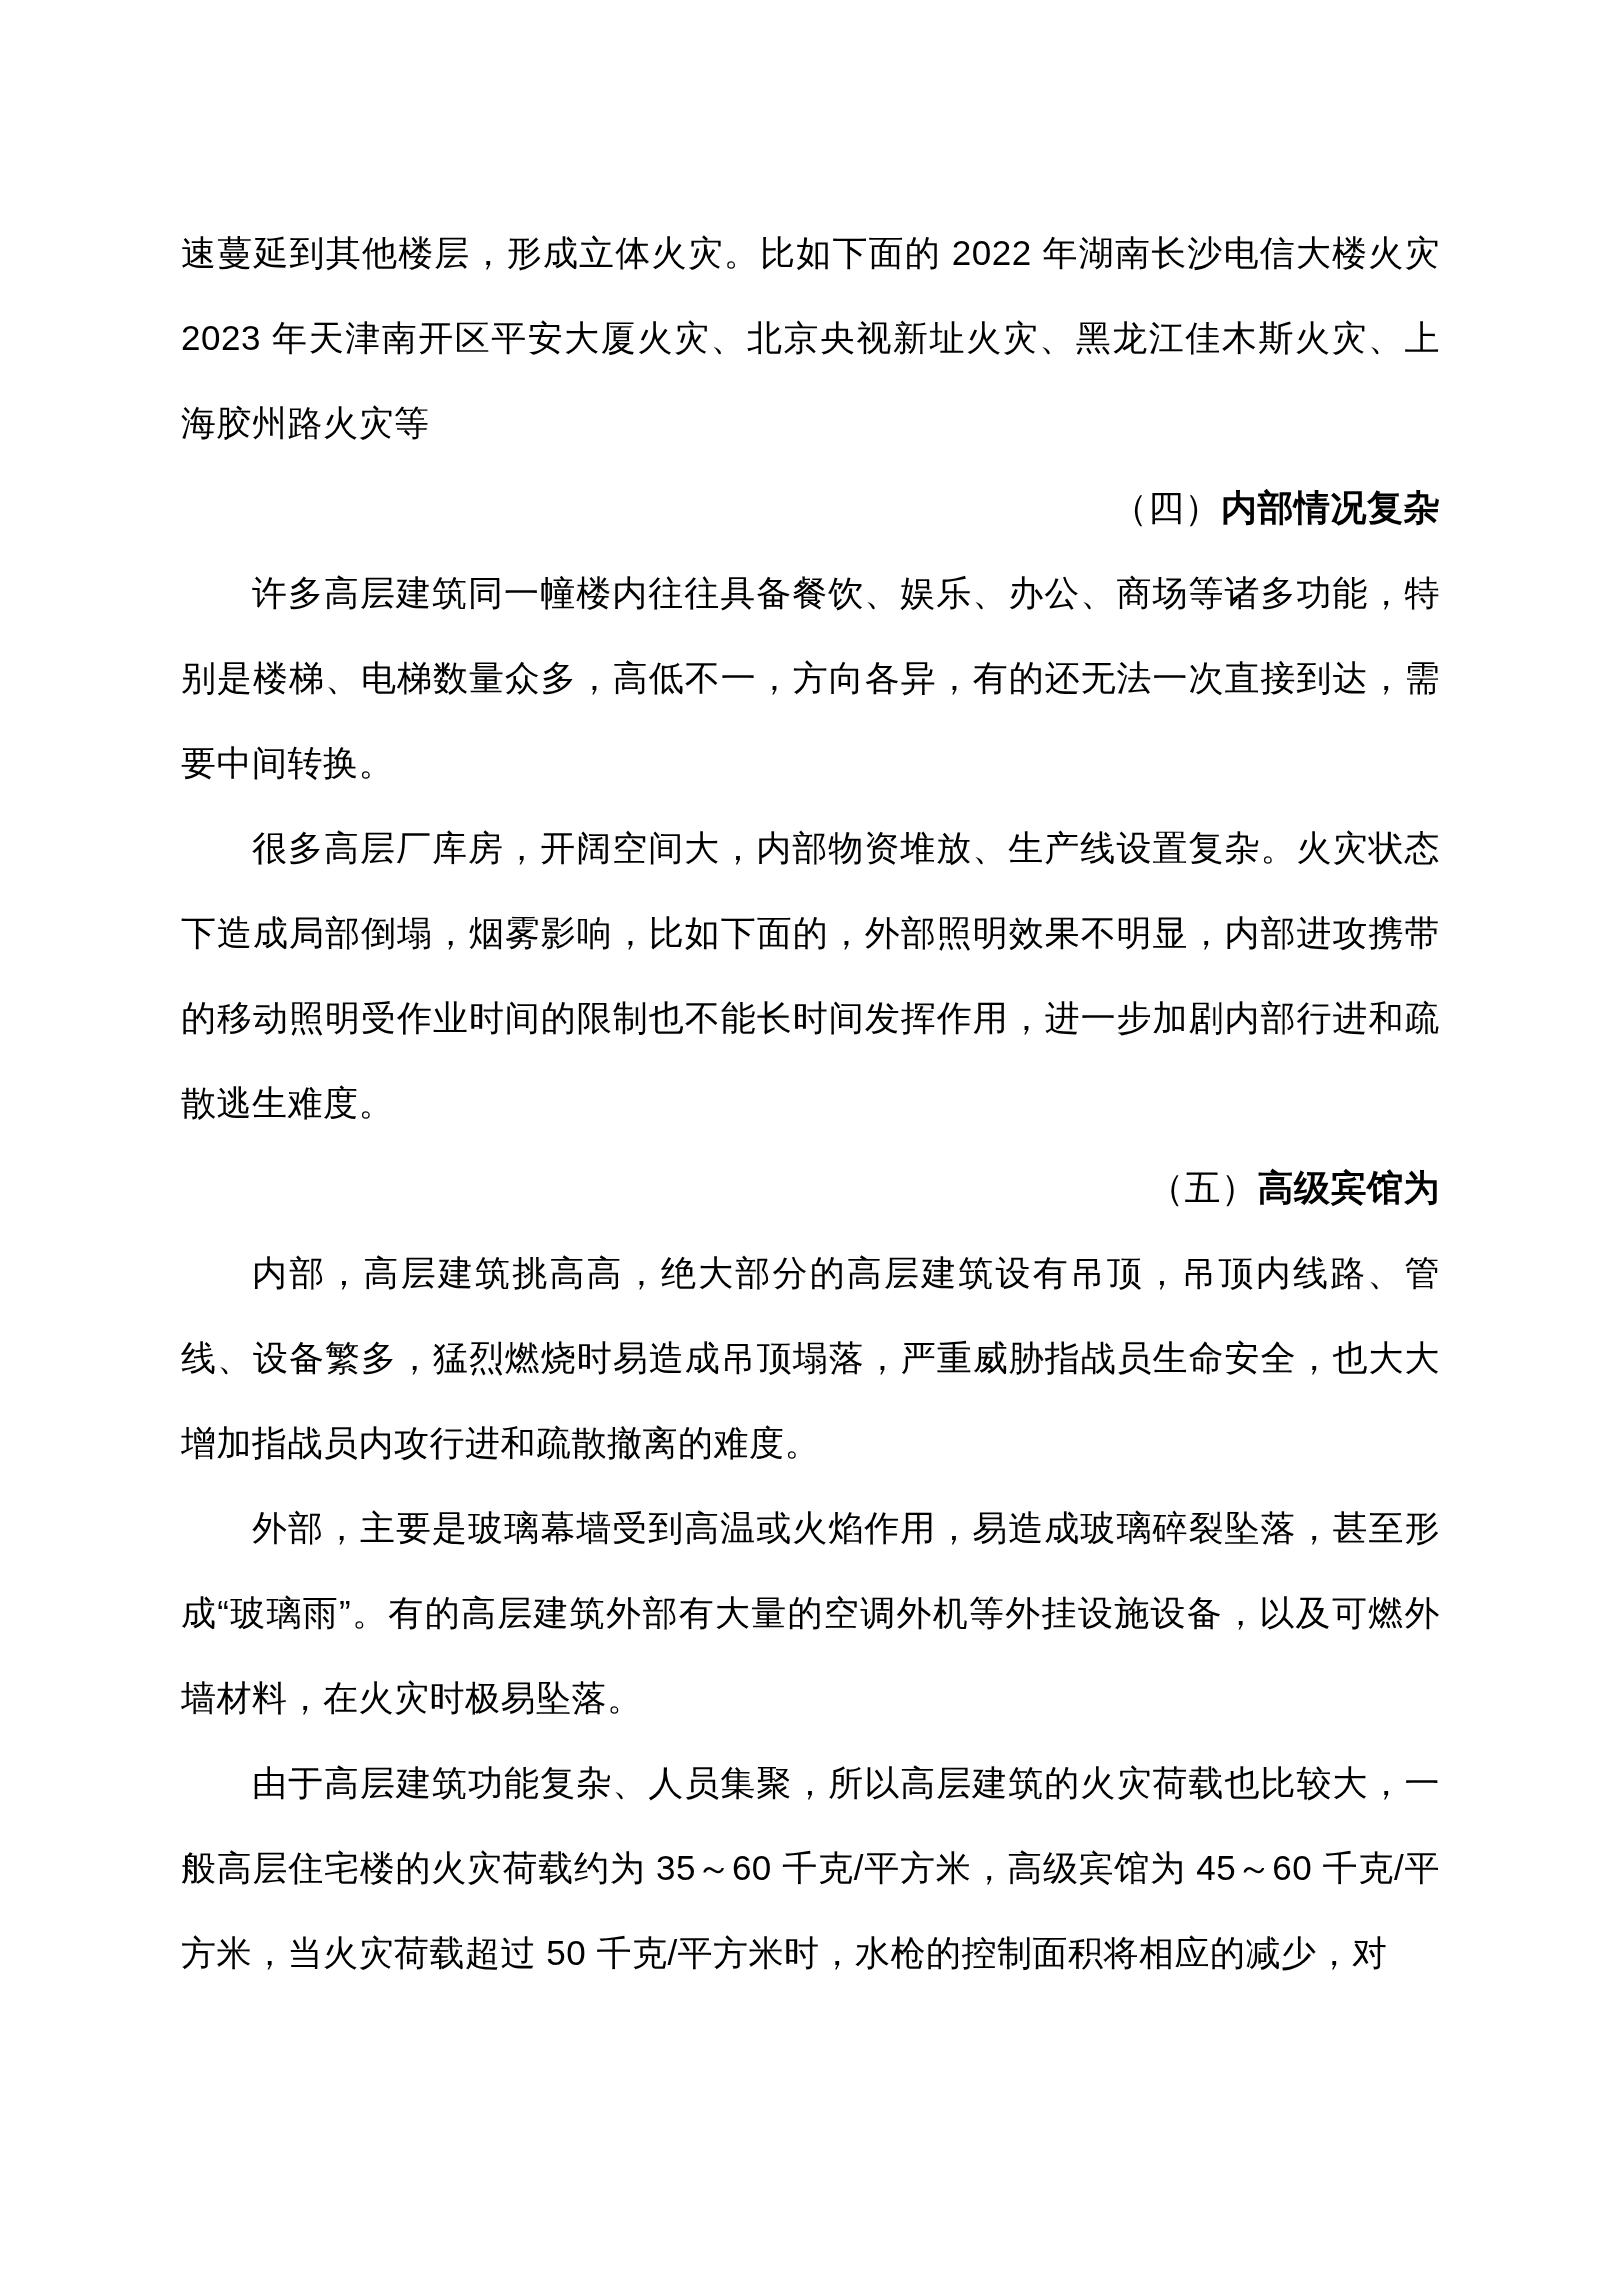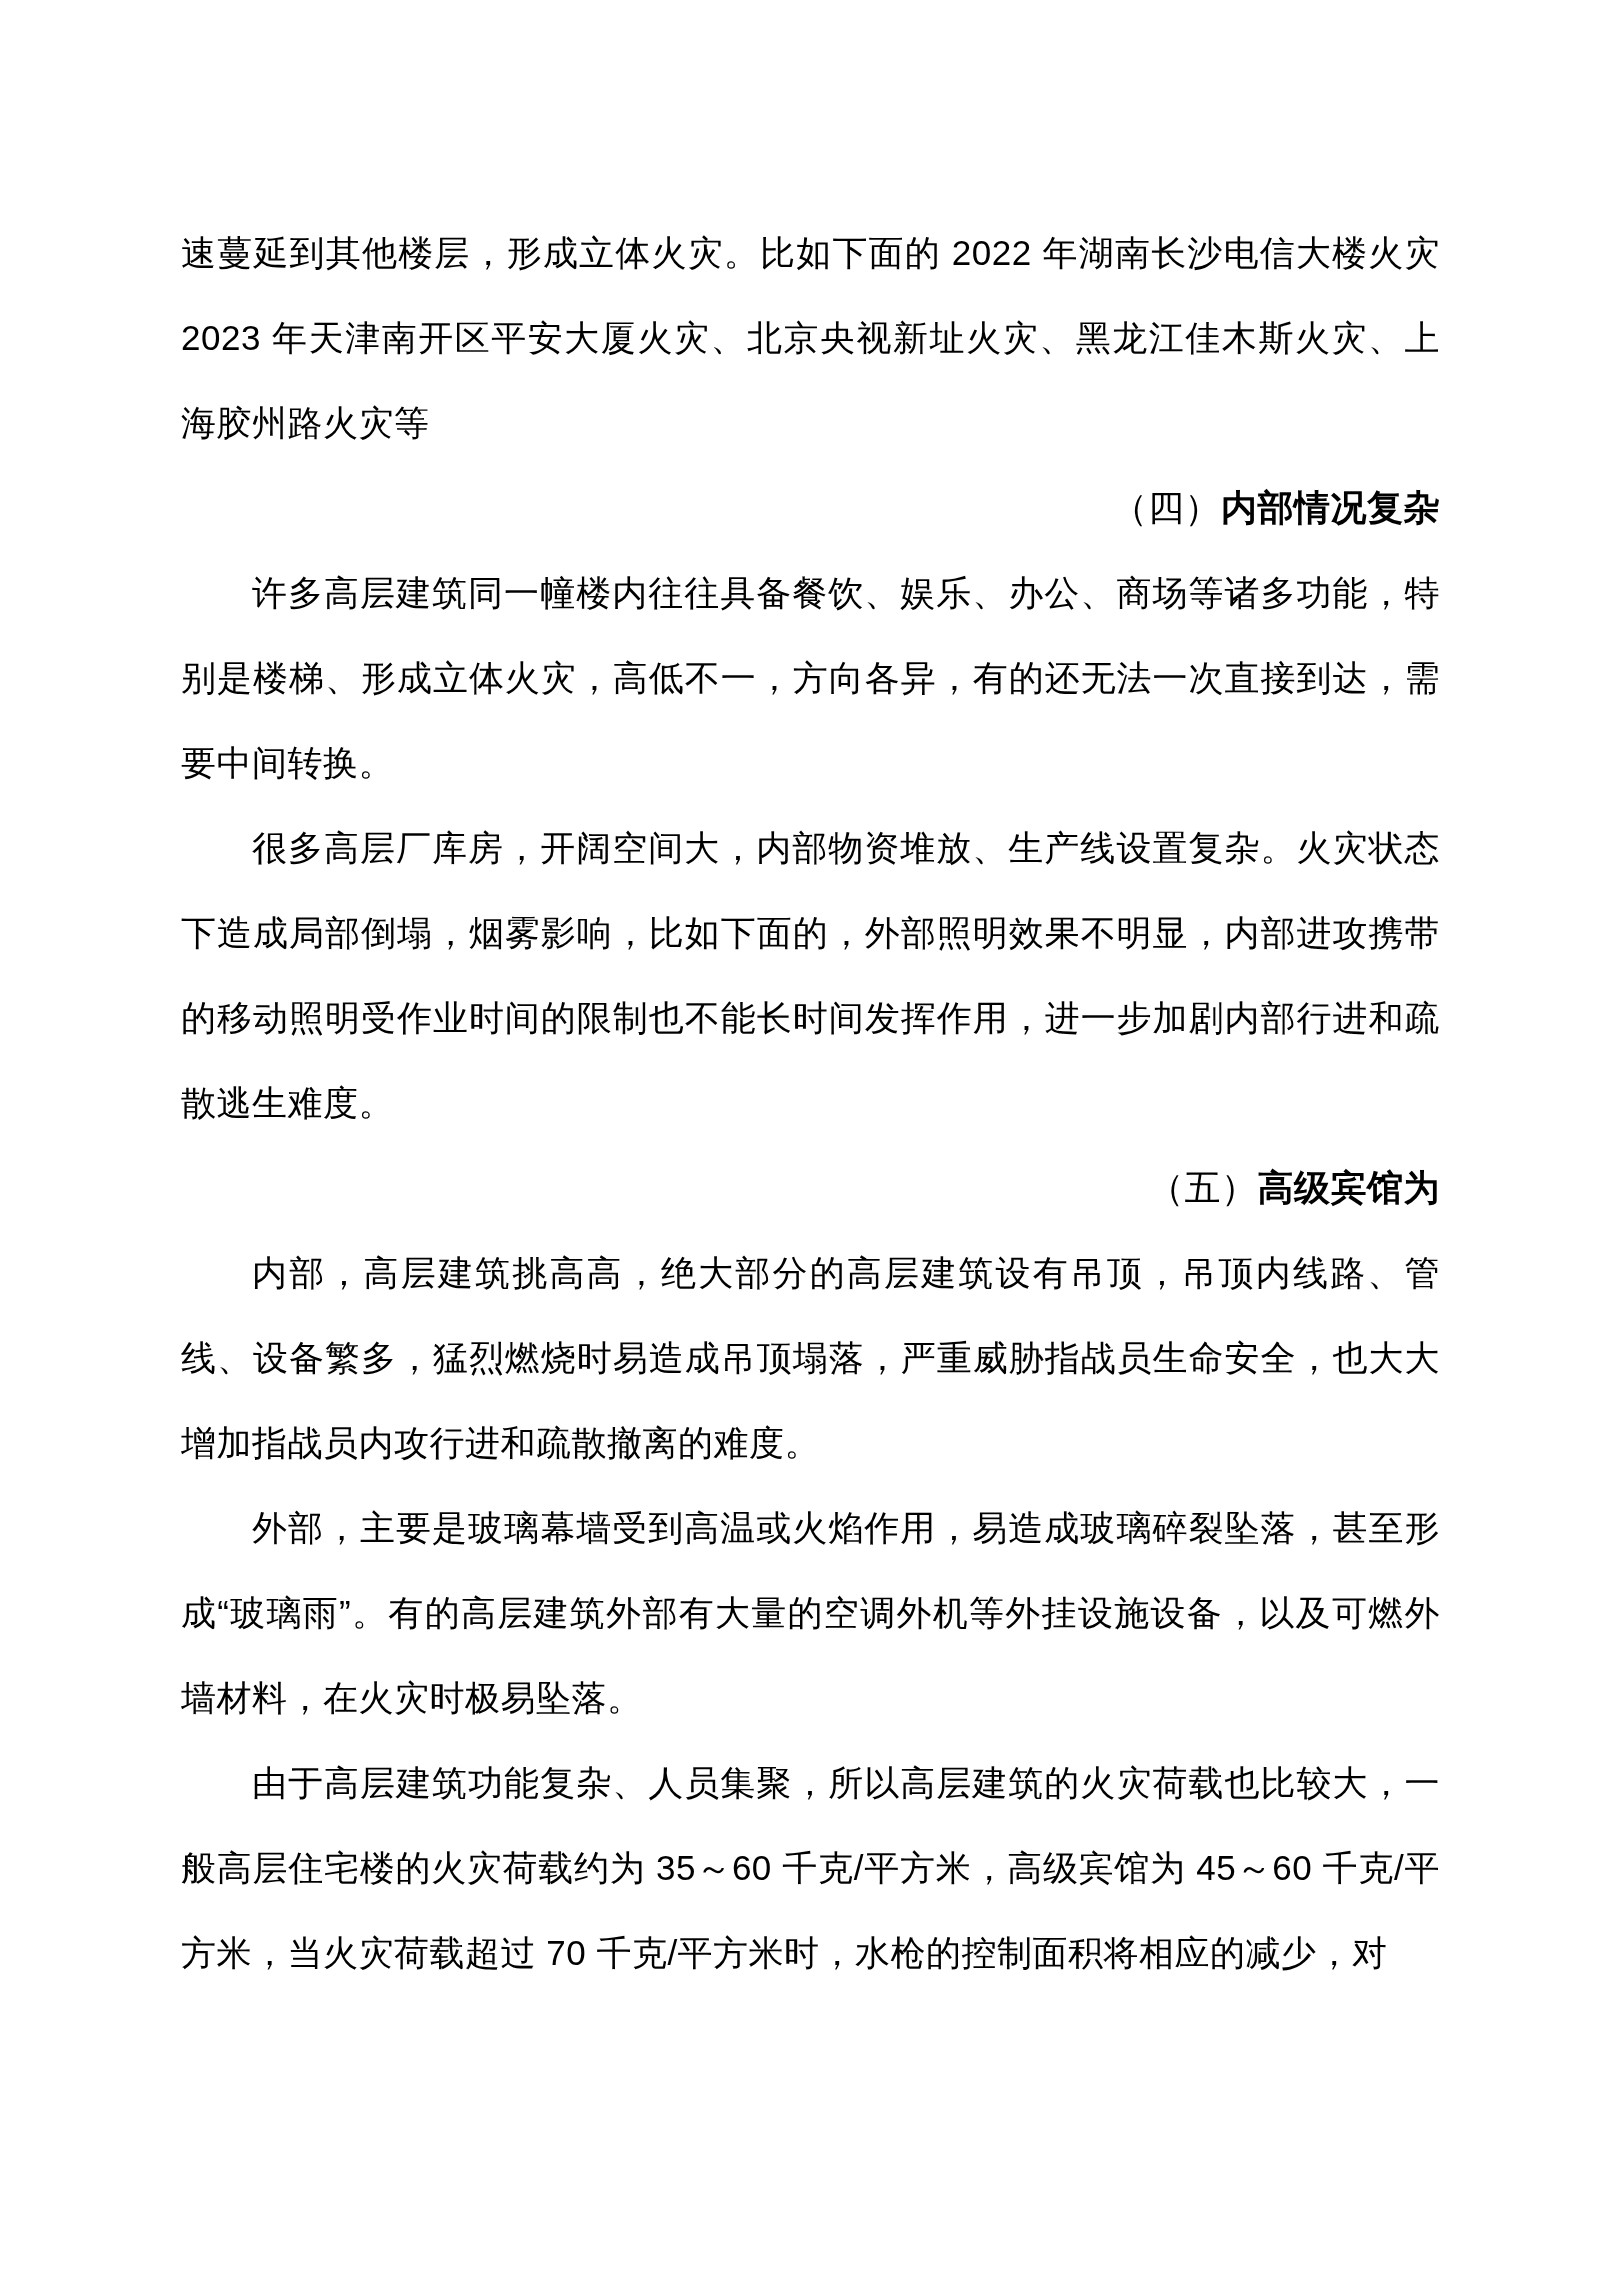--- a/index.html
+++ b/index.html
@@ -51,27 +51,27 @@
 </style>
 </head>
 <body>
 
 <div class="page">
   <div class="page-content">
   <p class="para">速蔓延到其他楼层，形成立体火灾。比如下面的 2022 年湖南长沙电信大楼火灾 2023 年天津南开区平安大厦火灾、北京央视新址火灾、黑龙江佳木斯火灾、上海胶州路火灾等</p>
 
   <h2 class="heading"><span class="h-num">（四）</span><span class="h-title">内部情况复杂</span></h2>
 
-  <p class="para indent">许多高层建筑同一幢楼内往往具备餐饮、娱乐、办公、商场等诸多功能，特别是楼梯、形成立体火灾，高低不一，方向各异，有的还无法一次直接到达，需要中间转换。</p>
+  <p class="para indent">许多高层建筑同一幢楼内往往具备餐饮、娱乐、办公、商场等诸多功能，特别是楼梯、电梯数量众多，高低不一，方向各异，有的还无法一次直接到达，需要中间转换。</p>
 
   <p class="para indent">很多高层厂库房，开阔空间大，内部物资堆放、生产线设置复杂。火灾状态下造成局部倒塌，烟雾影响，比如下面的，外部照明效果不明显，内部进攻携带的移动照明受作业时间的限制也不能长时间发挥作用，进一步加剧内部行进和疏散逃生难度。</p>
 
   <h2 class="heading"><span class="h-num">（五）</span><span class="h-title">高级宾馆为</span></h2>
 
   <p class="para indent">内部，高层建筑挑高高，绝大部分的高层建筑设有吊顶，吊顶内线路、管线、设备繁多，猛烈燃烧时易造成吊顶塌落，严重威胁指战员生命安全，也大大增加指战员内攻行进和疏散撤离的难度。</p>
 
   <p class="para indent">外部，主要是玻璃幕墙受到高温或火焰作用，易造成玻璃碎裂坠落，甚至形成“玻璃雨”。有的高层建筑外部有大量的空调外机等外挂设施设备，以及可燃外墙材料，在火灾时极易坠落。</p>
 
 
-  <p class="para indent">由于高层建筑功能复杂、人员集聚，所以高层建筑的火灾荷载也比较大，一般高层住宅楼的火灾荷载约为 35～60 千克/平方米，高级宾馆为 45～60 千克/平方米，当火灾荷载超过 70 千克/平方米时，水枪的控制面积将相应的减少，对</p>
+  <p class="para indent">由于高层建筑功能复杂、人员集聚，所以高层建筑的火灾荷载也比较大，一般高层住宅楼的火灾荷载约为 35～60 千克/平方米，高级宾馆为 45～60 千克/平方米，当火灾荷载超过 50 千克/平方米时，水枪的控制面积将相应的减少，对</p>
 </div>
 </div>
 
 
 </body></html>

